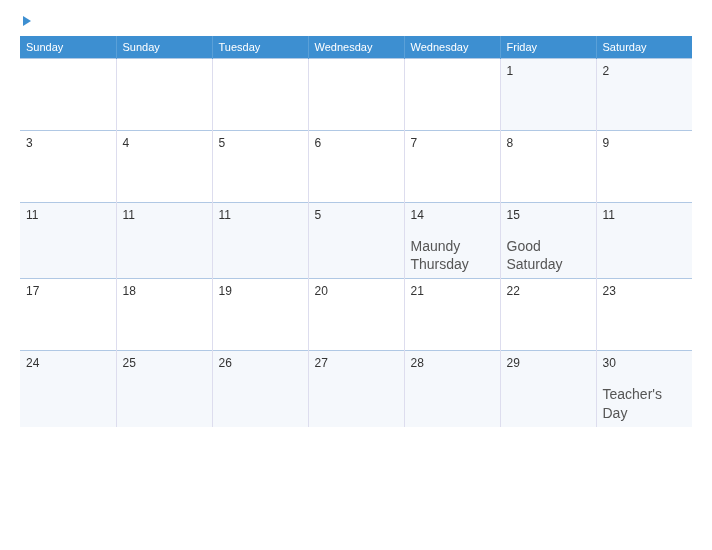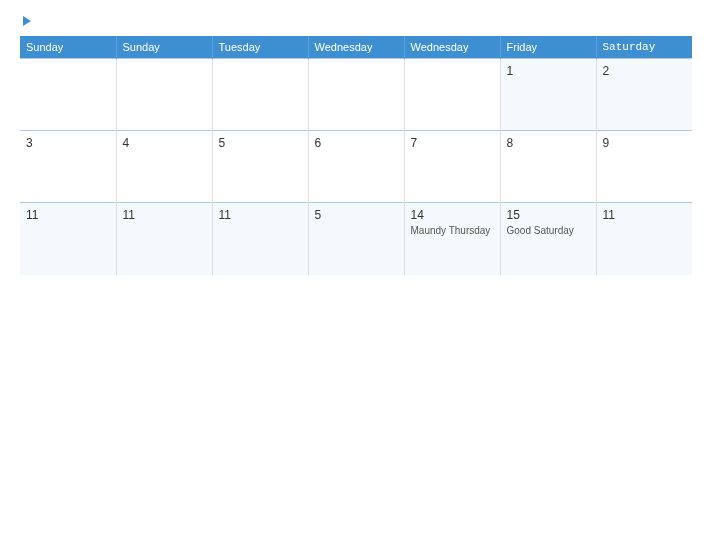--- a/index.html
+++ b/index.html
@@ -73,21 +73,20 @@
       color: #fff;
       font-size: 11px;
       font-weight: normal;
       padding: 5px 6px;
       text-align: left;
       border-right: 1px solid #5aa0d8;
       width: calc(100% / 7);
     }
     .calendar thead th:last-child {
       border-right: none;
-      font-family: Liberation Mono, monospace;
     }
     .calendar tbody tr {
       height: 72px;
       vertical-align: top;
     }
     .calendar tbody tr:nth-child(odd) {
       background: #f5f8fc;
     }
     .calendar tbody tr:nth-child(even) {
       background: #fff;
@@ -104,24 +103,24 @@
     .calendar tbody td:last-child {
       border-right: none;
     }
     .day-num {
       font-size: 12px;
       color: #333;
       display: block;
       margin-bottom: 2px;
     }
     .holiday {
-      font-size: 10px;
+      font-size: 14px;
       color: #555;
       display: block;
-      margin-top: 2px;
+      margin-top: 15px;
       line-height: 1.3;
     }
     .empty {
       background: #fff !important;
     }
   </style>
 </head>
 <body>
 
 <div class="page">
@@ -204,15 +203,62 @@
             <span class="holiday">Maundy Thursday</span>
           </td>
           <td>
             <span class="day-num">15</span>
             <span class="holiday">Good Saturday</span>
           </td>
           <td>
             <span class="day-num">11</span>
           </td>
         </tr>
+        <tr>
+          <td>
+            <span class="day-num">17</span>
+          </td>
+          <td>
+            <span class="day-num">18</span>
+          </td>
+          <td>
+            <span class="day-num">19</span>
+          </td>
+          <td>
+            <span class="day-num">20</span>
+          </td>
+          <td>
+            <span class="day-num">21</span>
+          </td>
+          <td>
+            <span class="day-num">22</span>
+          </td>
+          <td>
+            <span class="day-num">23</span>
+          </td>
+        </tr>
+        <tr>
+          <td>
+            <span class="day-num">24</span>
+          </td>
+          <td>
+            <span class="day-num">25</span>
+          </td>
+          <td>
+            <span class="day-num">26</span>
+          </td>
+          <td>
+            <span class="day-num">27</span>
+          </td>
+          <td>
+            <span class="day-num">28</span>
+          </td>
+          <td>
+            <span class="day-num">29</span>
+          </td>
+          <td>
+            <span class="day-num">30</span>
+            <span class="holiday">Teacher's Day</span>
+          </td>
+        </tr>
       </tbody>
   </table>
 </div>
 
 </body></html>

